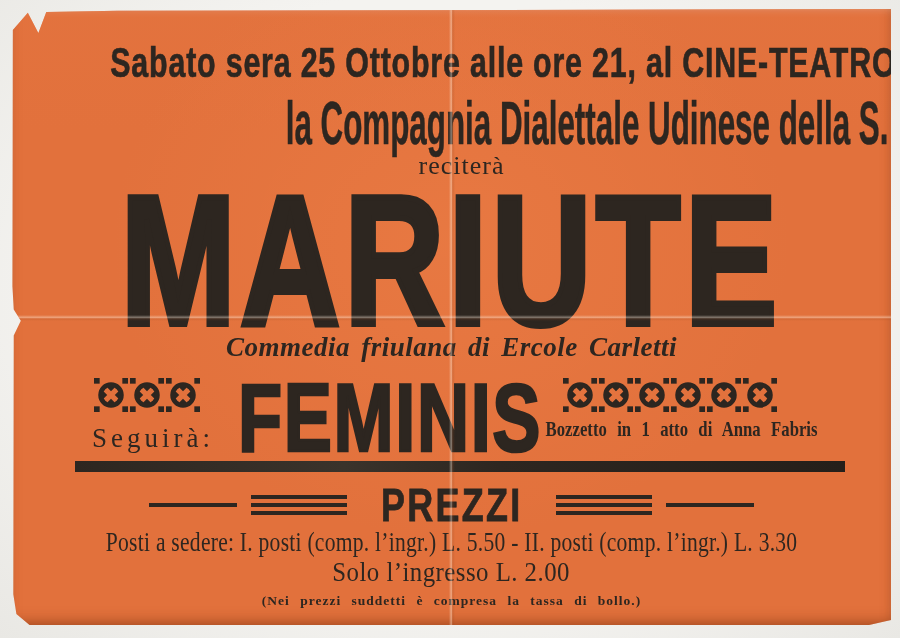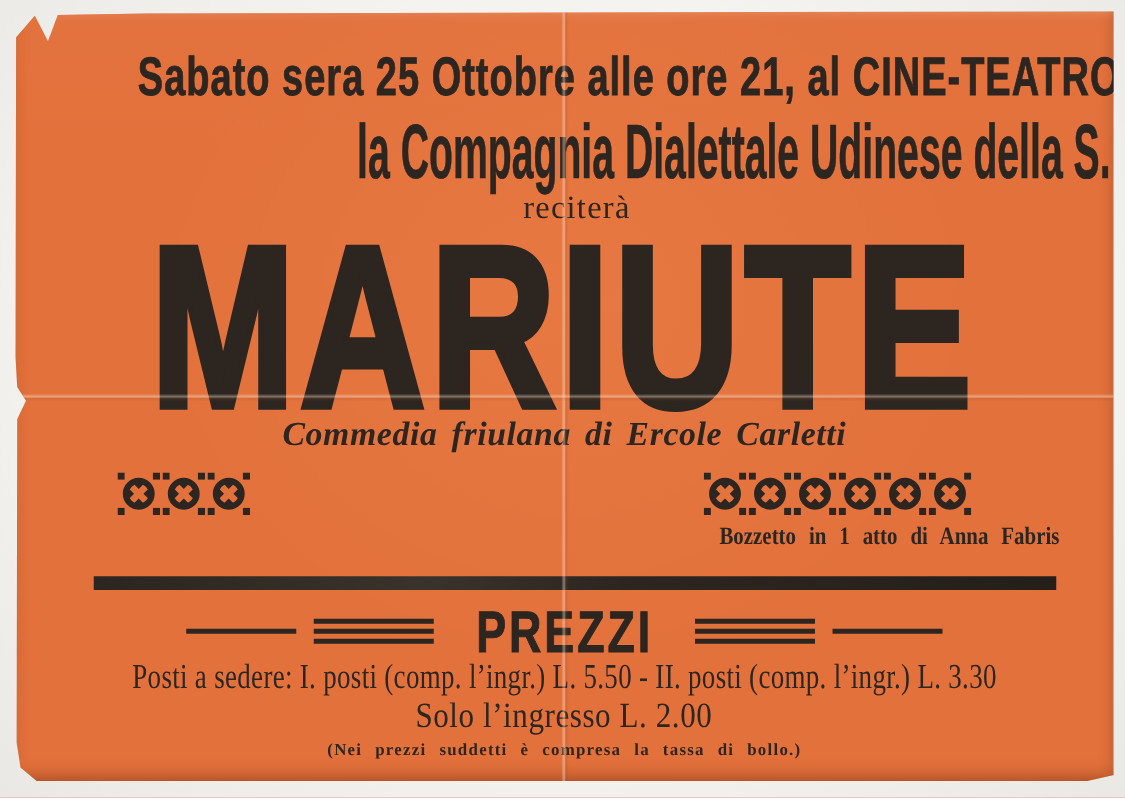--- a/index.html
+++ b/index.html
@@ -67,21 +67,21 @@
   .ornaments{position:absolute;display:flex;gap:2px;color:var(--ink);}
   .orn{width:34px;height:34px;flex:0 0 auto;}
   .sc-seguira{position:absolute;left:80px;top:414px;color:var(--ink);
     font-family:"Liberation Serif",serif;font-size:27px;letter-spacing:4px;}
   .sc-feminis{position:absolute;left:226px;top:358px;color:var(--ink);}
   .sc-feminis .tx{
     font-weight:bold;font-size:88px;letter-spacing:2px;
     transform:scale(0.82,1.10);transform-origin:0 50%;
     -webkit-text-stroke:2.5px var(--ink);
   }
-  .sc-bozzetto{position:absolute;left:545px;width:295px;top:410px;color:var(--ink);}
+  .sc-bozzetto{position:absolute;left:515px;width:295px;top:410px;color:var(--ink);}
   .sc-bozzetto .tx{
     font-family:"Liberation Serif",serif;font-weight:bold;font-size:19px;
     word-spacing:7px;transform:scale(0.88,1.05);
   }
   .thick-rule{
     position:absolute;left:63px;width:770px;top:452px;height:11px;
     background:linear-gradient(90deg,#2d2620 0%, #3a332b 35%, #2d2620 55%, #251f1a 100%);
   }
   .prezzi-row{
     position:absolute;left:0;right:0;top:474px;height:44px;
@@ -166,21 +166,27 @@
             <rect x="30" y="30" width="6" height="6"></rect>
             <path d="M18 6 L22 10 L18 14 L14 10 Z"></path>
             <path d="M26 14 L30 18 L26 22 L22 18 Z"></path>
             <path d="M18 22 L22 26 L18 30 L14 26 Z"></path>
             <path d="M10 14 L14 18 L10 22 L6 18 Z"></path>
           </g>
           <circle cx="18" cy="18" r="11" fill="none" stroke="currentColor" stroke-width="5"></circle>
         </svg>
       </div>
 
-
+    <div class="sc-seguira">
+      <span>Seguirà:</span>
+    </div>
+
+    <div class="sc-feminis">
+      <span class="tx">FEMINIS</span>
+    </div>
 
     <div class="ornaments" style="left:551px;top:369px;">
         <svg class="orn" viewBox="0 0 36 36">
           <g fill="currentColor">
             <rect x="0" y="0" width="6" height="6"></rect>
             <rect x="30" y="0" width="6" height="6"></rect>
             <rect x="0" y="30" width="6" height="6"></rect>
             <rect x="30" y="30" width="6" height="6"></rect>
             <path d="M18 6 L22 10 L18 14 L14 10 Z"></path>
             <path d="M26 14 L30 18 L26 22 L22 18 Z"></path>

